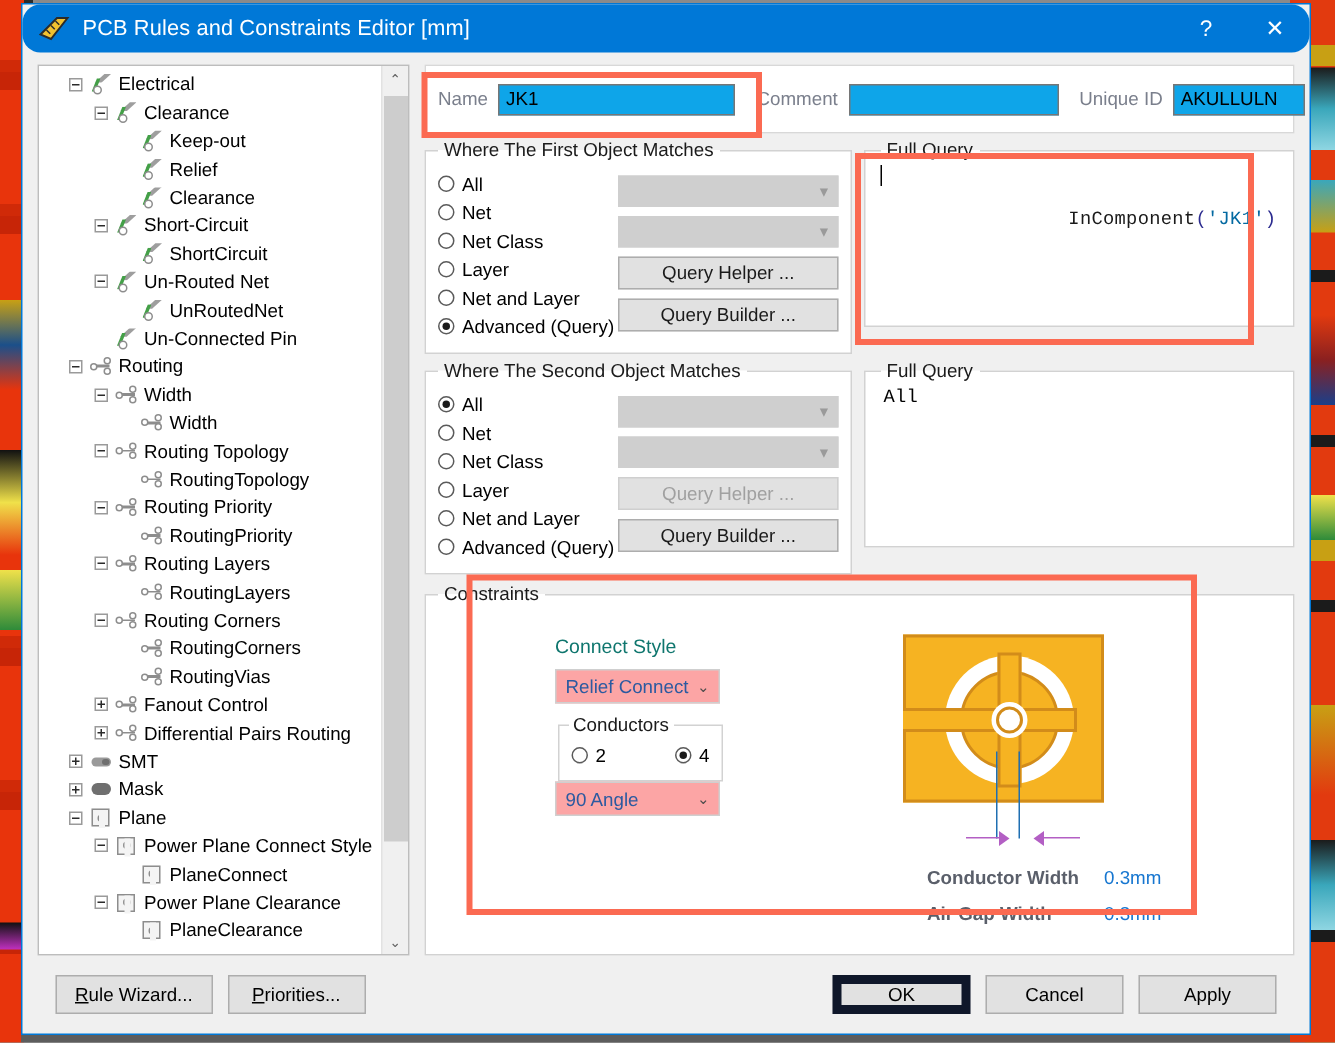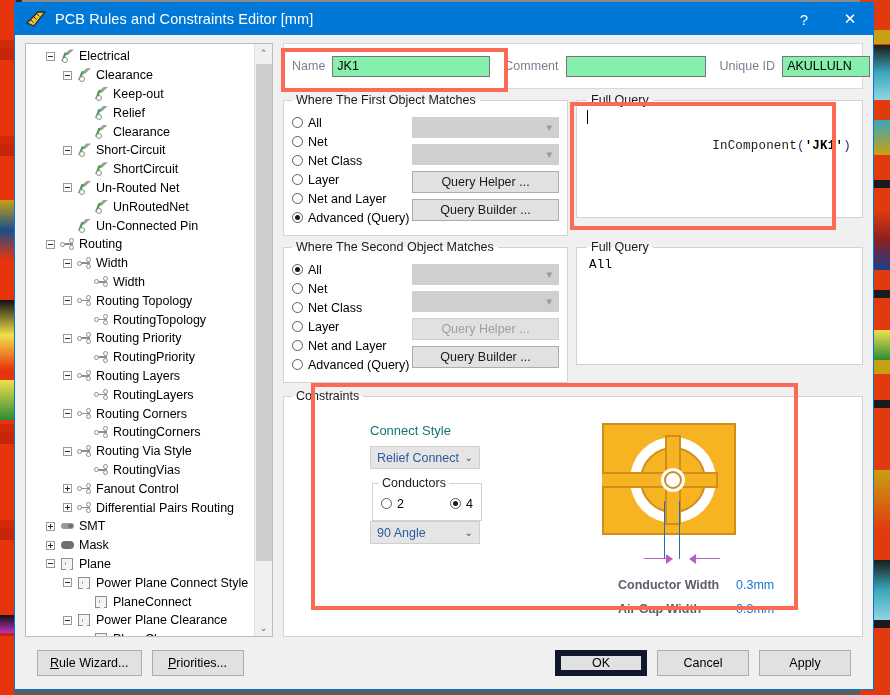--- a/index.html
+++ b/index.html
@@ -31,20 +31,21 @@
   #dialog{
     position:absolute;left:14px;top:2px;width:860px;height:688px;
     background:#f0f0f0;border:1px solid #0078d7;
     box-sizing:border-box;
     display:flex;flex-direction:column;
   }
   .titlebar{
     height:32px;background:#0078d7;color:#fff;
     display:flex;align-items:center;flex:0 0 auto;
     user-select:none;
+    border-radius:12px;
   }
   .title-icon{width:22px;height:18px;margin:0 8px 0 10px;position:relative;flex:0 0 auto;}
   .win-title{font-size:14.5px;letter-spacing:.1px;flex:1 1 auto;white-space:nowrap;}
   .win-btn{width:46px;height:32px;display:flex;align-items:center;justify-content:center;
     font-size:15px;color:#fff;cursor:default;}
 
   .client{flex:1 1 auto;display:flex;flex-direction:column;padding:8px 10px 0 10px;box-sizing:border-box;min-height:0;}
   .body-row{flex:1 1 auto;display:flex;min-height:0;}
 
   
@@ -91,21 +92,21 @@
   .vsb{position:absolute;right:0;top:0;bottom:0;width:17px;background:#f0f0f0;border-left:1px solid #e2e2e2;}
   .vsb .arrow{height:17px;display:flex;align-items:center;justify-content:center;color:#606060;font-size:9px;cursor:default;}
   .vsb .thumb{position:absolute;left:1px;right:0;background:#cdcdcd;cursor:default;}
 
   
   .right-col{flex:1 1 auto;display:flex;flex-direction:column;min-width:0;}
   .panel{background:#fff;border:1px solid #d8d8d8;box-sizing:border-box;}
 
   .idrow{height:46px;display:flex;align-items:center;padding:0 8px;position:relative;flex:0 0 auto;}
   .fldlabel{color:#7a7f8c;font-size:12.5px;margin-right:7px;white-space:nowrap;}
-  .txt{border:1px solid #767676;background:#86efac;height:21px;box-sizing:border-box;
+  .txt{border:1px solid #767676;background:#0ea5e9;height:21px;box-sizing:border-box;
     padding:0 4px;font-family:"Liberation Sans",sans-serif;font-size:12.5px;color:#000;outline:none;}
 
   .mid{display:flex;margin-top:4px;flex:0 0 auto;}
   .mid-left{width:285px;flex:0 0 285px;}
   .mid-right{flex:1 1 auto;margin-left:8px;display:flex;flex-direction:column;}
 
   fieldset.gb{
     border:1px solid #d2d2d2;margin:0;padding:6px 8px 8px 8px;background:#fff;position:relative;
   }
   fieldset.gb legend{font-size:12.5px;padding:0 4px;color:#1a1a1a;}
@@ -119,30 +120,30 @@
   .combo{height:21px;background:#cfcfcf;border:1px solid #cfcfcf;display:flex;align-items:center;
     justify-content:flex-end;padding-right:6px;color:#9a9a9a;font-size:11px;box-sizing:border-box;}
   .btn{height:22px;background:#e1e1e1;border:1px solid #adadad;display:flex;align-items:center;
     justify-content:center;font-size:12.5px;color:#1a1a1a;box-sizing:border-box;cursor:default;}
   .btn.disabled{color:#a0a0a0;background:#e1e1e1;border-color:#cfcfcf;}
   fieldset.fqbox{height:100%;box-sizing:border-box;padding:2px 6px 6px 10px;}
   .qtext{font-family:"Liberation Mono",monospace;font-size:12.5px;letter-spacing:.2px;
     padding:2px 0 0 2px;white-space:pre;position:relative;}
   .qtext .fn{color:#1a1a1a;}
   .qtext .pn{color:#2b2b8f;}
-  .qtext .str{color:#000000;font-weight:bold;}
+  .qtext .str{color:#0369a1;}
   .caret{position:absolute;left:0px;top:1px;width:1px;height:14px;background:#000;}
 
   
   .cons-wrap{margin-top:6px;flex:1 1 auto;position:relative;min-height:0;}
   fieldset.cons{height:100%;box-sizing:border-box;padding:8px;}
   .cons-inner{display:flex;padding:12px 0 0 78px;}
   .c-left{width:160px;flex:0 0 160px;}
   .c-label{color:#0f766e;font-size:13px;margin-bottom:8px;}
-  .combo2{height:23px;width:110px;background:#e5e5e5;border:1px solid #cfcfcf;display:flex;align-items:center;
+  .combo2{height:23px;width:110px;background:#fca5a5;border:1px solid #cfcfcf;display:flex;align-items:center;
     padding:0 6px;font-size:12.5px;color:#2c5aa0;box-sizing:border-box;justify-content:space-between;cursor:default;}
   .combo2 .chev{color:#4a4a4a;font-size:10px;}
   fieldset.conduct{margin-top:7px;width:110px;box-sizing:border-box;padding:2px 6px 6px 6px;border:1px solid #d2d2d2;}
   fieldset.conduct legend{font-size:12.5px;padding:0 3px;}
   .conduct-row{display:flex;align-items:center;justify-content:space-between;padding:3px 2px 2px 2px;}
   .conduct-row .radio{height:17px;}
   .c-right{flex:1 1 auto;position:relative;}
 
   
   .pad{position:absolute;left:0;top:0;width:134px;height:112px;background:#f6b322;border:2px solid #d28c1a;box-sizing:border-box;}
@@ -586,37 +587,20 @@
                     <i class="d3"></i>
                   </span>
                 </span>
                 <span class="tlabel">RoutingCorners</span>
               </div>
               <div class="tnode">
                 <span class="tw">
                   <i class="dots"></i>
                 </span>
                 <span class="tw">
-                  <i class="expander"></i>
-                </span>
-                <span class="ticon">
-                  <span class="ic-route">
-                    <i class="l"></i>
-                    <i class="d1"></i>
-                    <i class="d2"></i>
-                    <i class="d3"></i>
-                  </span>
-                </span>
-                <span class="tlabel">Routing Via Style</span>
-              </div>
-              <div class="tnode">
-                <span class="tw">
-                  <i class="dots"></i>
-                </span>
-                <span class="tw">
                   <i class="dots"></i>
                 </span>
                 <span class="tw">
                   <i class="dots"></i>
                 </span>
                 <span class="ticon">
                   <span class="ic-route">
                     <i class="l"></i>
                     <i class="d1"></i>
                     <i class="d2"></i>

